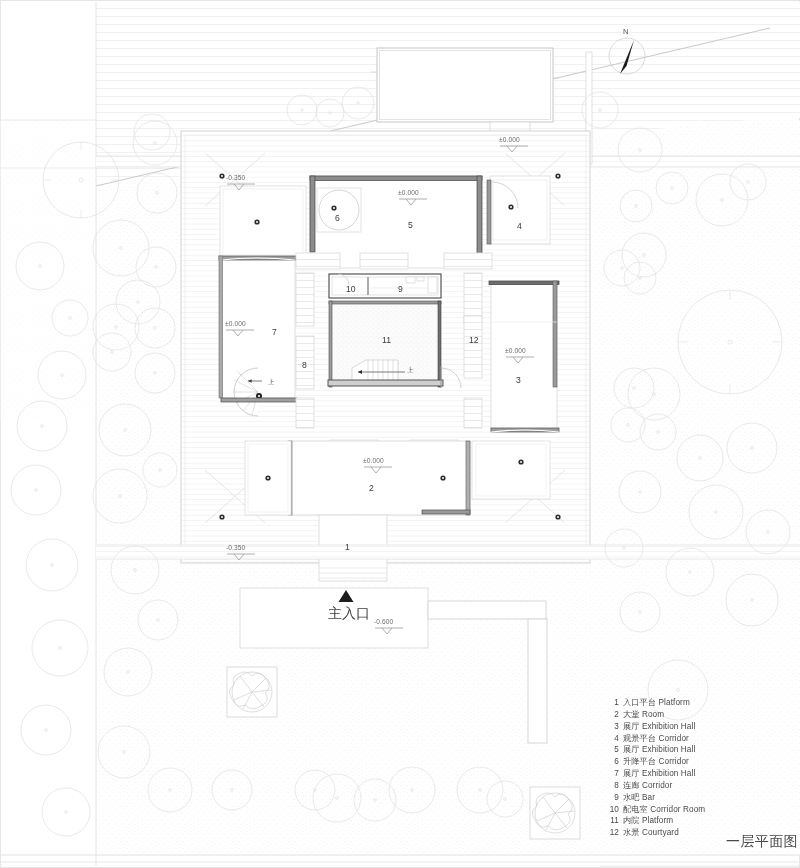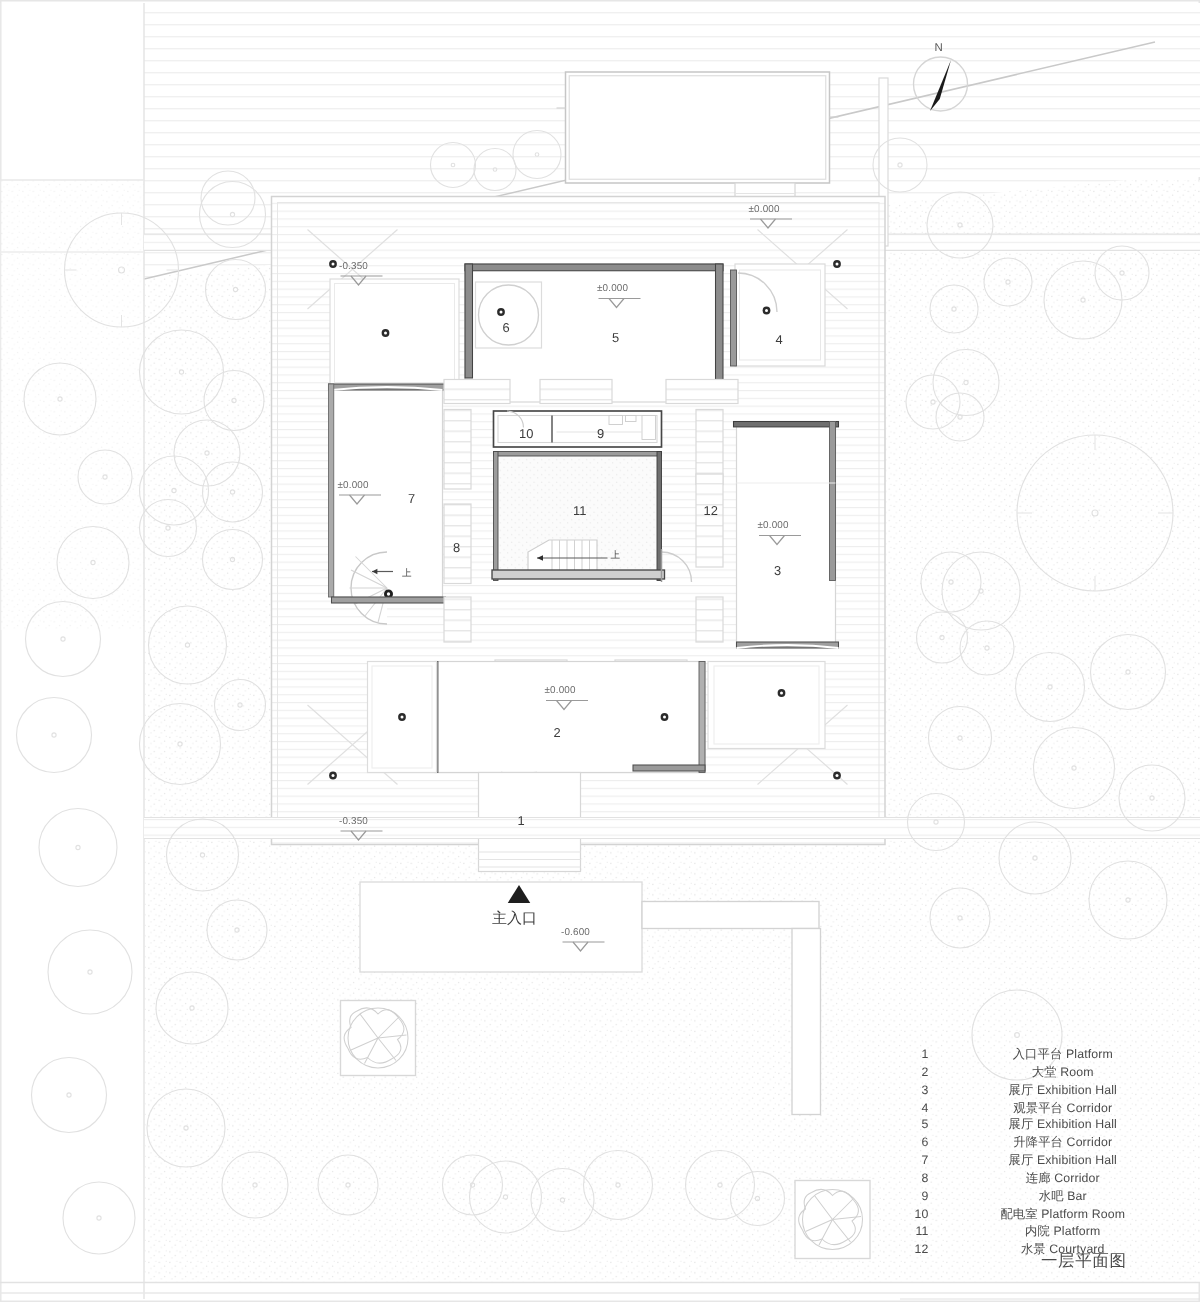--- a/index.html
+++ b/index.html
@@ -30,40 +30,40 @@
   #legend .lrow{
     display:flex;
     white-space:nowrap;
   }
   #legend .lnum{
     width:15px;
     text-align:right;
     margin-right:4px;
     flex:0 0 auto;
   }
-  #legend .ltxt{flex:1 1 auto;text-align:center;}
+  #legend .ltxt{flex:1 1 auto;}
   #plan-title{
     position:absolute;
-    left:694px; top:833px;
-    font-size:11px;
+    left:726px; top:833px;
+    font-size:14px;
     color:#4a4a4a;
     letter-spacing:.4px;
     white-space:nowrap;
     font-family:Liberation Mono, monospace;
   }
 
   
   .lbl{
     position:absolute;
     white-space:nowrap;
     color:#3c3c3c;
   }
   .room-no{font-size:8.6px;}
   .elev{font-size:6.6px;color:#6b6b6b;letter-spacing:.1px;}
-  .cn{font-size:10px;color:#3c3c3c;}
+  .cn{font-size:14px;color:#3c3c3c;}
   .up{font-size:6.4px;color:#4a4a4a;}
   .north-n{font-size:7.6px;color:#555;}
 </style>
 </head>
 <body>
 
 <div id="page">
 
   <svg id="plan-svg" viewBox="0 0 800 868" xmlns="http://www.w3.org/2000/svg">
     <defs>
@@ -587,21 +587,21 @@
     <div class="lrow">
       <span class="lnum">8</span>
       <span class="ltxt">连廊 Corridor</span>
     </div>
     <div class="lrow">
       <span class="lnum">9</span>
       <span class="ltxt">水吧 Bar</span>
     </div>
     <div class="lrow">
       <span class="lnum">10</span>
-      <span class="ltxt">配电室 Platform Room</span>
+      <span class="ltxt">配电室 Corridor Room</span>
     </div>
     <div class="lrow">
       <span class="lnum">11</span>
       <span class="ltxt">内院 Platform</span>
     </div>
     <div class="lrow">
       <span class="lnum">12</span>
       <span class="ltxt">水景 Courtyard</span>
     </div>
   </div>

